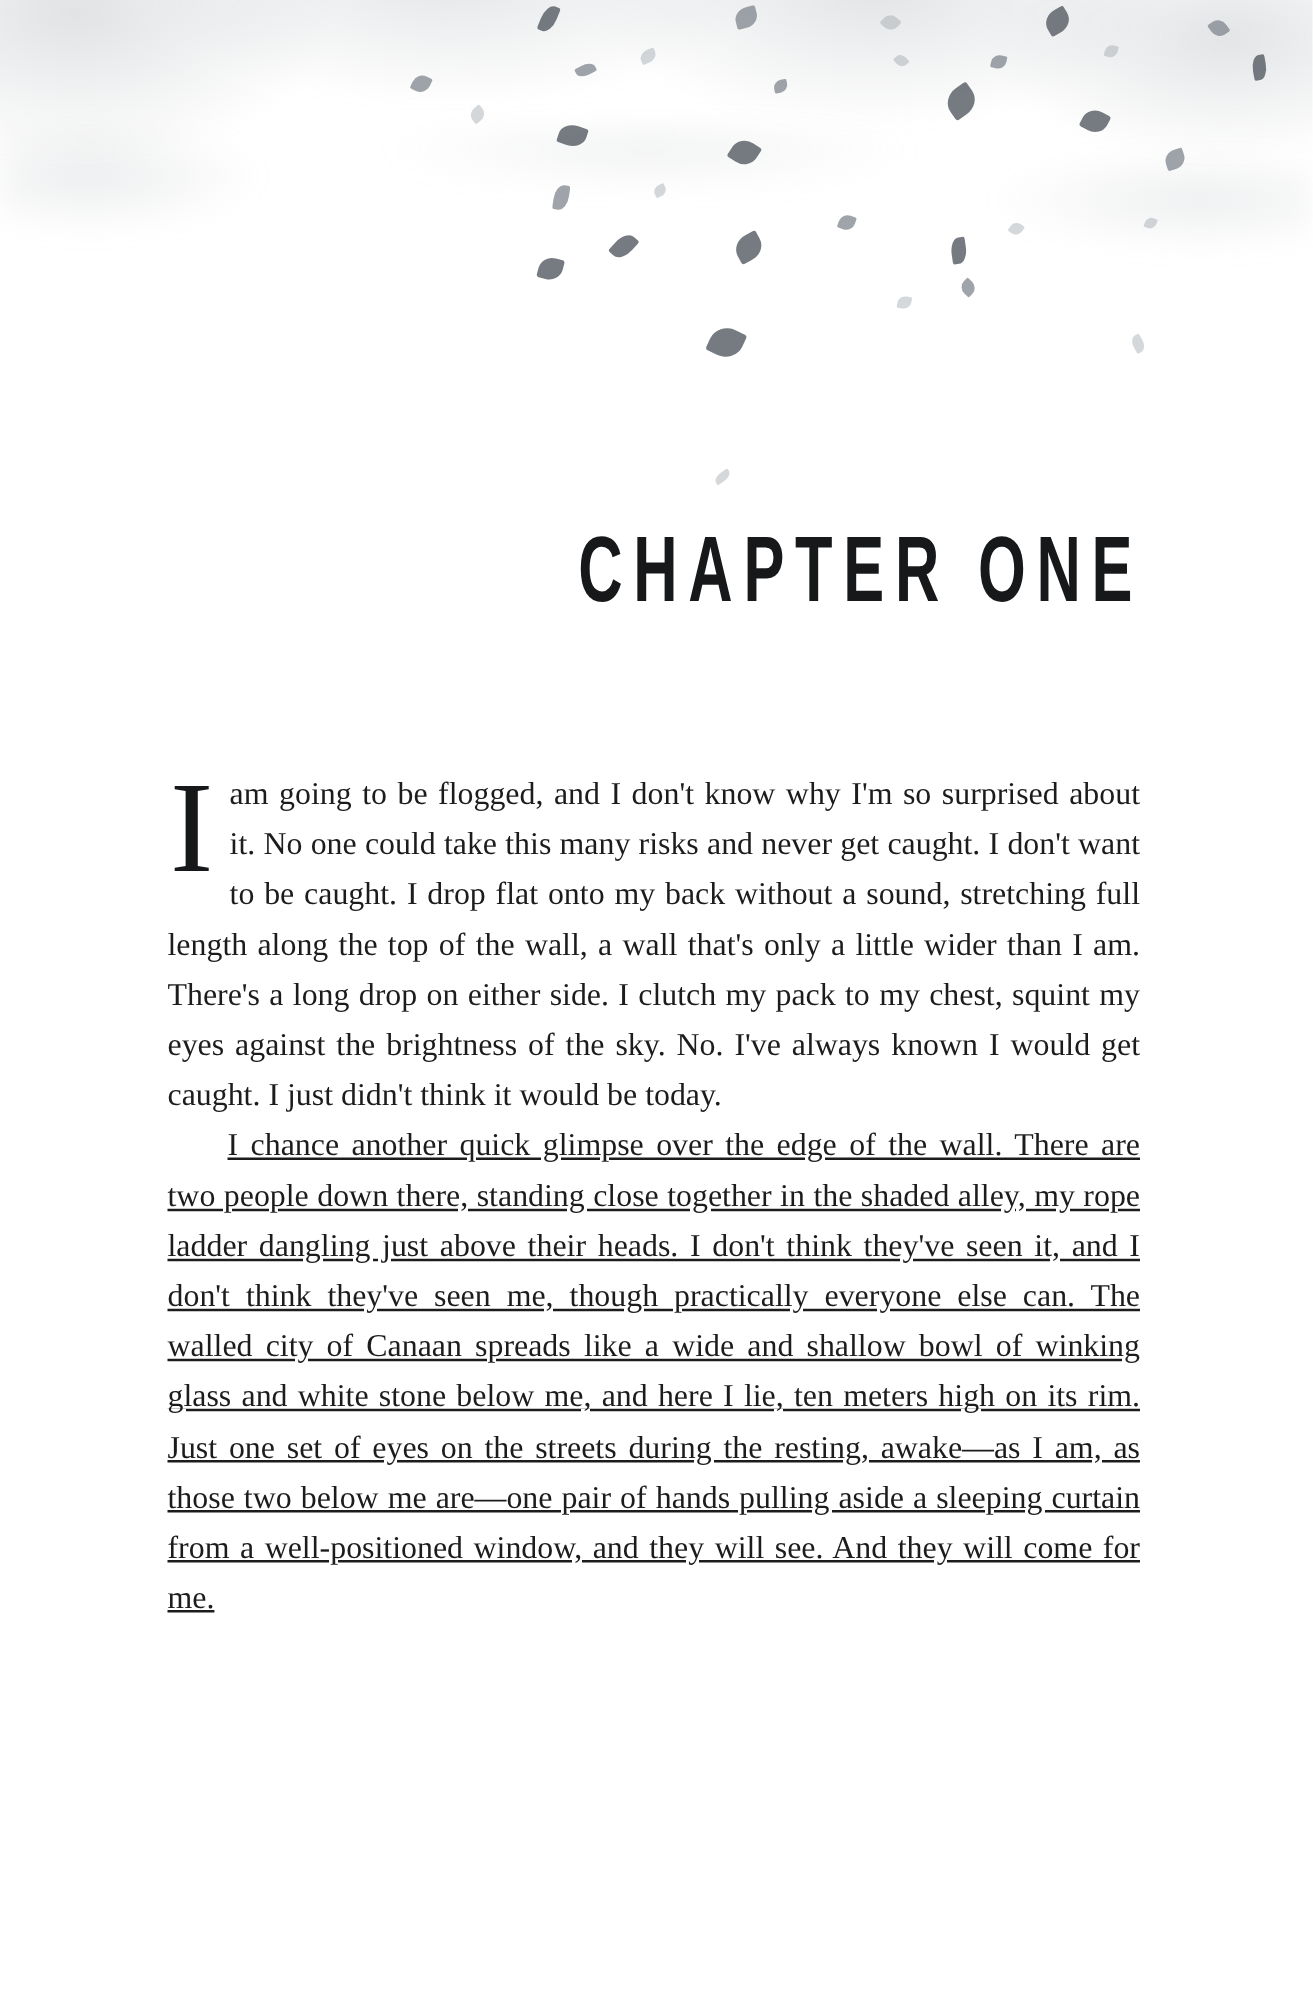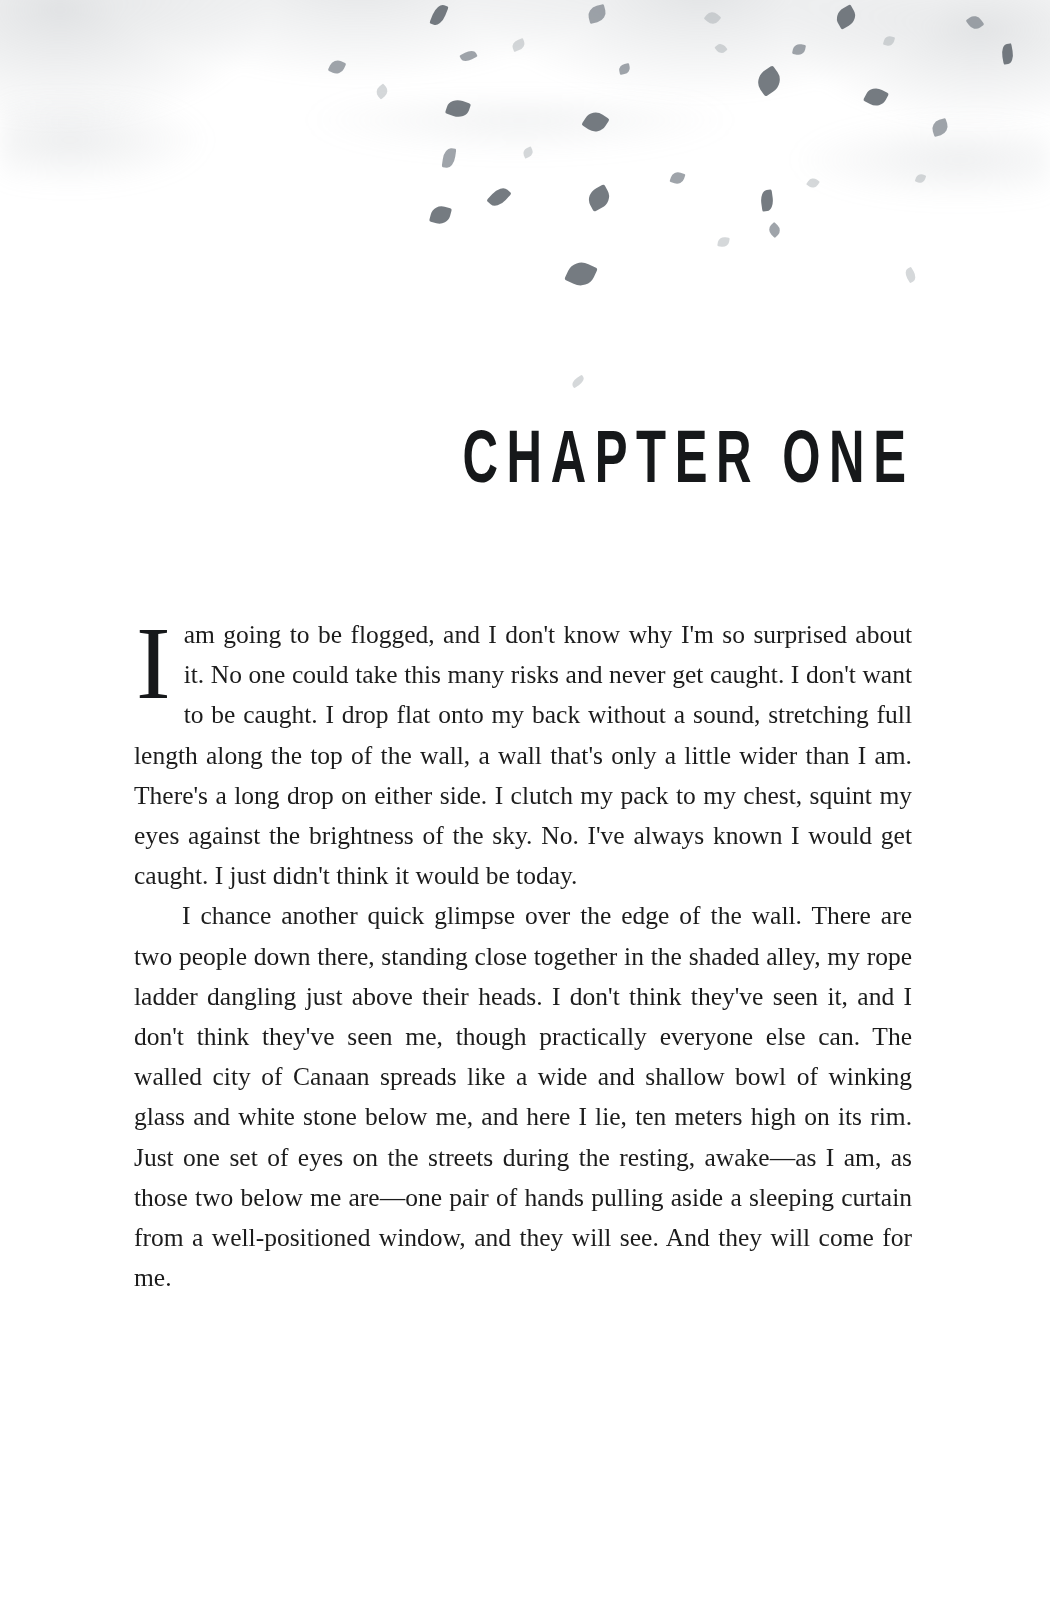--- a/index.html
+++ b/index.html
@@ -86,20 +86,21 @@
   .chapter-body p {
     margin: 0;
     font-size: 25.5px;
     line-height: 40.2px;
     text-align: justify;
     text-justify: inter-word;
     hyphens: none;
   }
   .chapter-body p.indented {
     text-indent: 48px;
+    text-decoration: underline;
   }
   .dropcap {
     float: left;
     font-family: "Liberation Serif", serif;
     font-size: 104px;
     line-height: 84px;
     padding: 4px 13px 0 2px;
     margin-top: 2px;
     color: #16181a;
   }

